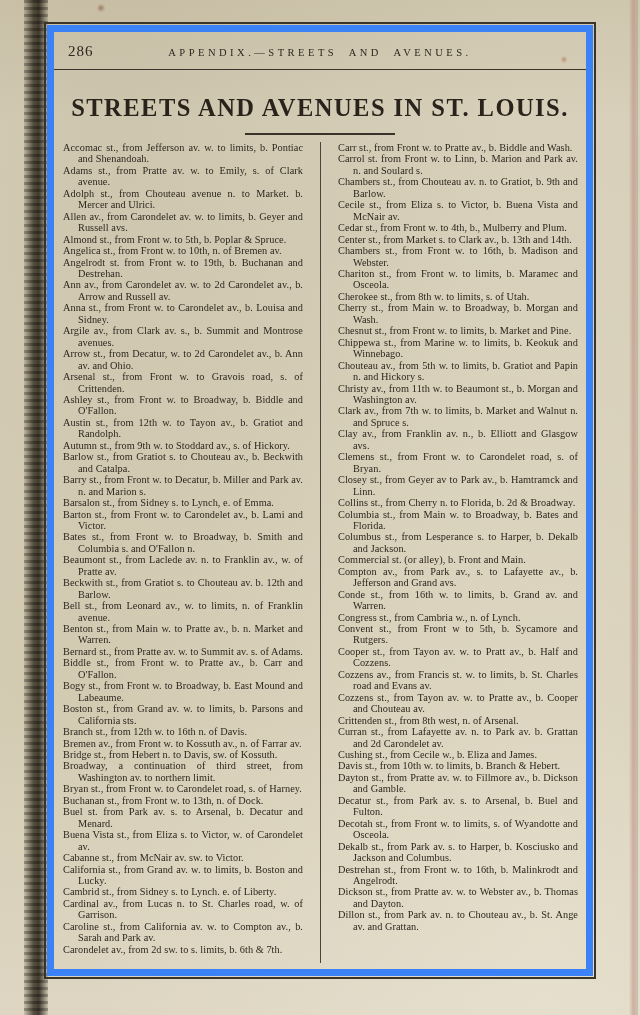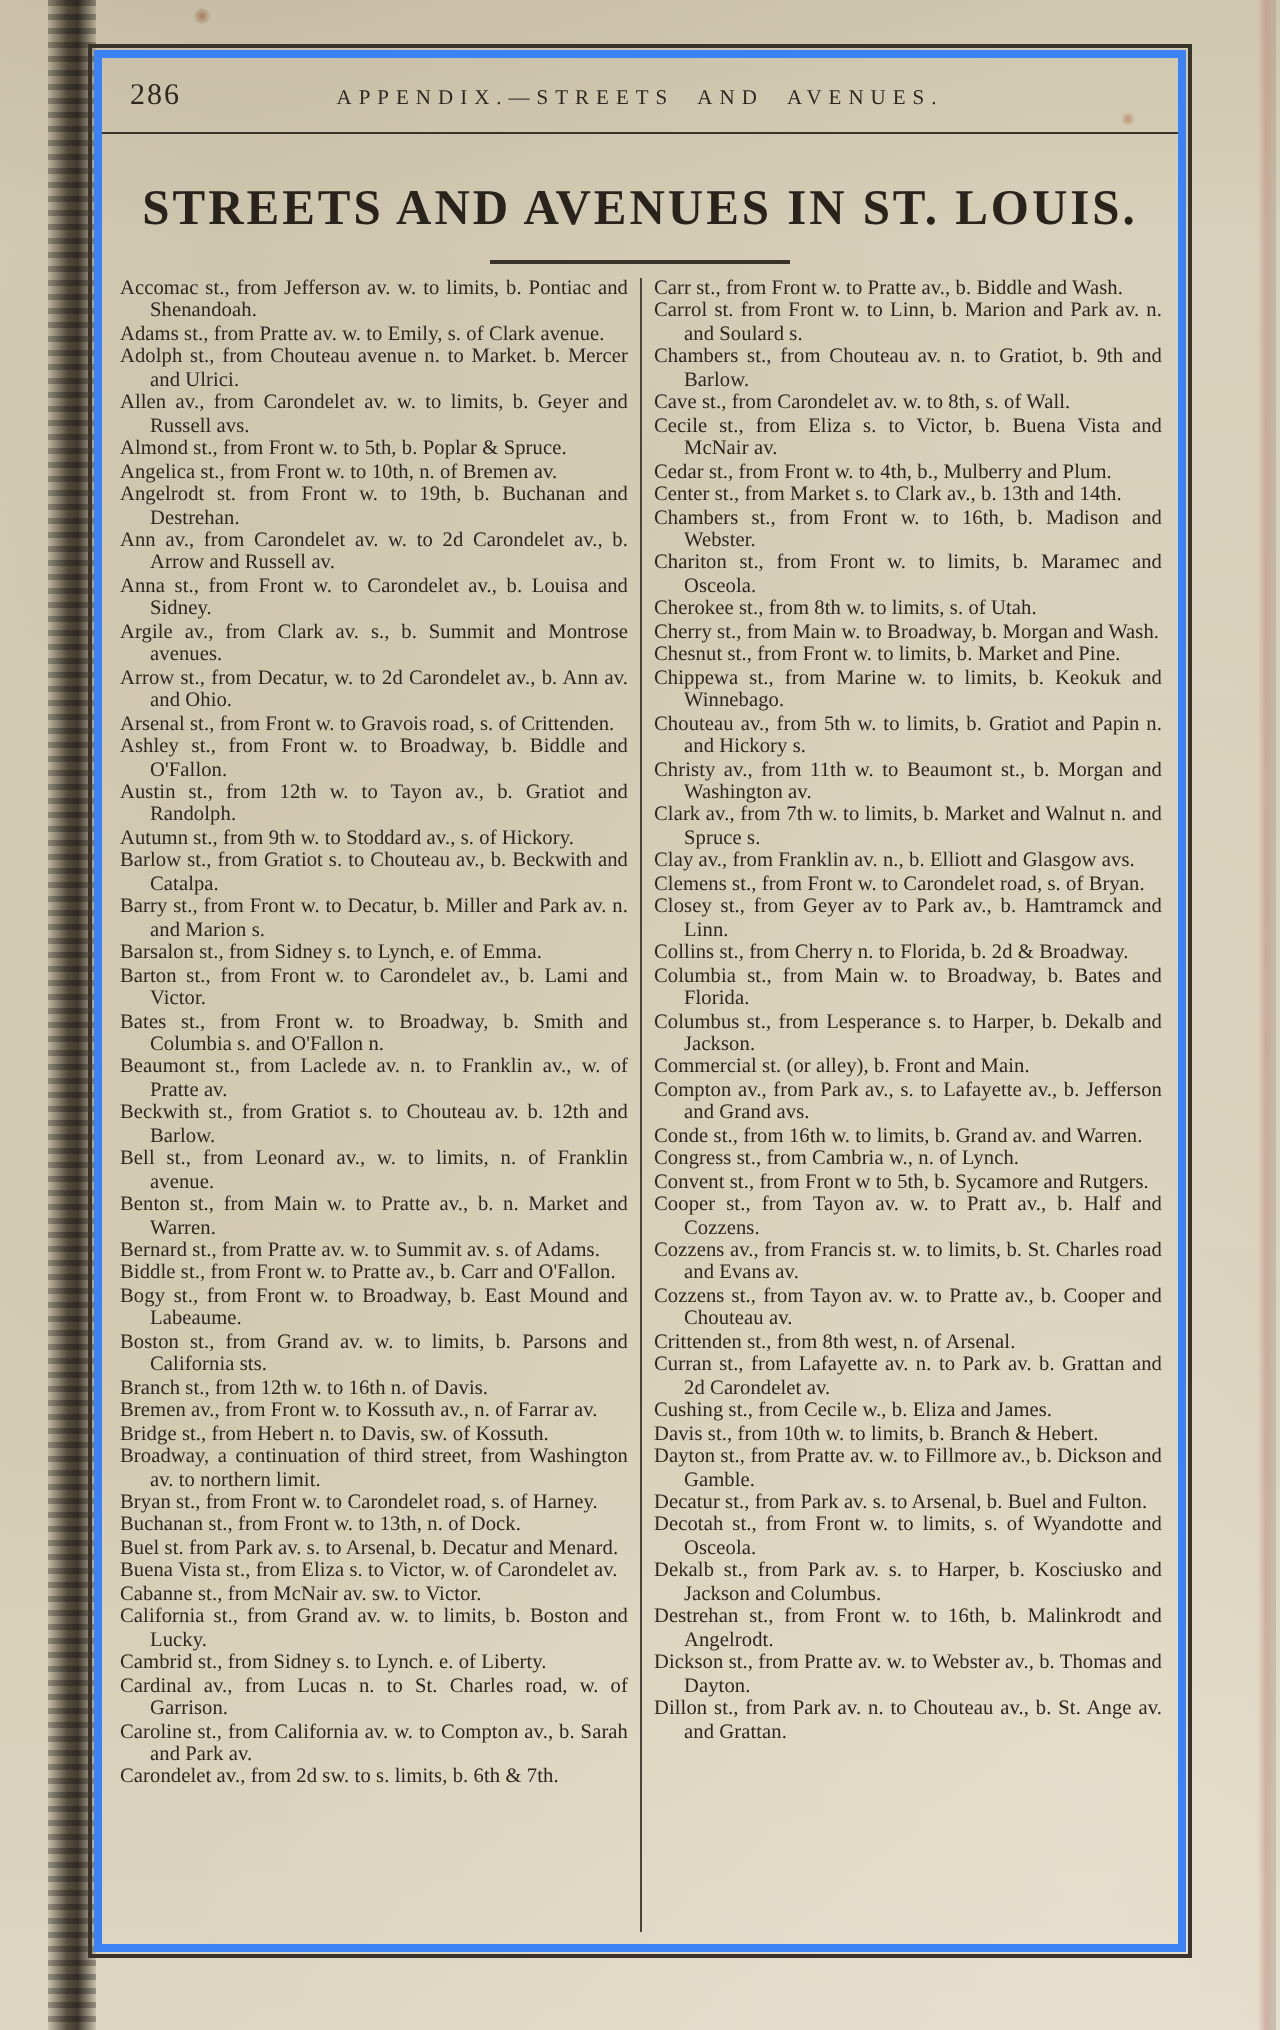--- a/index.html
+++ b/index.html
@@ -28,21 +28,21 @@
     background:radial-gradient(circle,rgba(130,70,40,.55),rgba(130,70,40,0) 70%);}
   .stain-b{position:absolute;left:560px;top:56px;width:8px;height:7px;border-radius:50%;
     background:radial-gradient(circle,rgba(150,80,40,.45),rgba(150,80,40,0) 70%);}
 
   
   .frame{
     position:absolute;left:44px;top:22px;width:552px;height:957px;
     border:2px solid #3a332a;box-sizing:border-box;overflow:hidden;
   }
   .frame-inner{
-    position:absolute;inset:1px;border:4px solid #3b82f6;
+    position:absolute;inset:1px;border:7px solid #3b82f6;
     display:flex;flex-direction:column;overflow:hidden;
   }
   .running-header{
     position:relative;height:37px;flex:0 0 auto;
     border-bottom:1px solid #3a332a;
   }
   .page-number{
     position:absolute;left:14px;top:11px;
     font-size:15px;letter-spacing:1px;color:#2d271f;
   }
@@ -52,21 +52,21 @@
   }
   .title-block{flex:0 0 auto;text-align:center;padding-top:24px;}
   .title-block h1{
     margin:0;font-size:25px;font-weight:bold;letter-spacing:1.5px;
     color:#29231c;transform:scaleX(.98);
   }
   .title-rule{width:150px;height:2px;background:#3a332a;margin:11px auto 4px auto;}
 
   .columns{
     flex:1 1 auto;display:flex;align-items:stretch;
-    padding:3px 8px 6px 9px;overflow:hidden;
+    padding:3px 8px 6px 9px;overflow:hidden;gap:11px;
   }
   .column{
     flex:1 1 0;color:#2d271f;
     font-size:10.3px;line-height:11.45px;
   }
   .column-divider{flex:0 0 1px;background:#4a4338;margin:0 6px 0 6px;}
   .entry{
     margin:0;padding-left:15px;text-indent:-15px;
     text-align:justify;letter-spacing:.05px;
   }
@@ -136,21 +136,20 @@
             <p class="entry">Cambrid st., from Sidney s. to Lynch. e. of Liberty.</p>
             <p class="entry">Cardinal av., from Lucas n. to St. Charles road, w. of Garrison.</p>
             <p class="entry">Caroline st., from California av. w. to Compton av., b. Sarah and Park av.</p>
             <p class="entry">Carondelet av., from 2d sw. to s. limits, b. 6th &amp; 7th.</p>
           </div>
         <div class="column-divider"></div>
         <div class="column">
             <p class="entry">Carr st., from Front w. to Pratte av., b. Biddle and Wash.</p>
             <p class="entry">Carrol st. from Front w. to Linn, b. Marion and Park av. n. and Soulard s.</p>
             <p class="entry">Chambers st., from Chouteau av. n. to Gratiot, b. 9th and Barlow.</p>
-            <p class="entry">Cave st., from Carondelet av. w. to 8th, s. of Wall.</p>
             <p class="entry">Cecile st., from Eliza s. to Victor, b. Buena Vista and McNair av.</p>
             <p class="entry">Cedar st., from Front w. to 4th, b., Mulberry and Plum.</p>
             <p class="entry">Center st., from Market s. to Clark av., b. 13th and 14th.</p>
             <p class="entry">Chambers st., from Front w. to 16th, b. Madison and Webster.</p>
             <p class="entry">Chariton st., from Front w. to limits, b. Maramec and Osceola.</p>
             <p class="entry">Cherokee st., from 8th w. to limits, s. of Utah.</p>
             <p class="entry">Cherry st., from Main w. to Broadway, b. Morgan and Wash.</p>
             <p class="entry">Chesnut st., from Front w. to limits, b. Market and Pine.</p>
             <p class="entry">Chippewa st., from Marine w. to limits, b. Keokuk and Winnebago.</p>
             <p class="entry">Chouteau av., from 5th w. to limits, b. Gratiot and Papin n. and Hickory s.</p>

